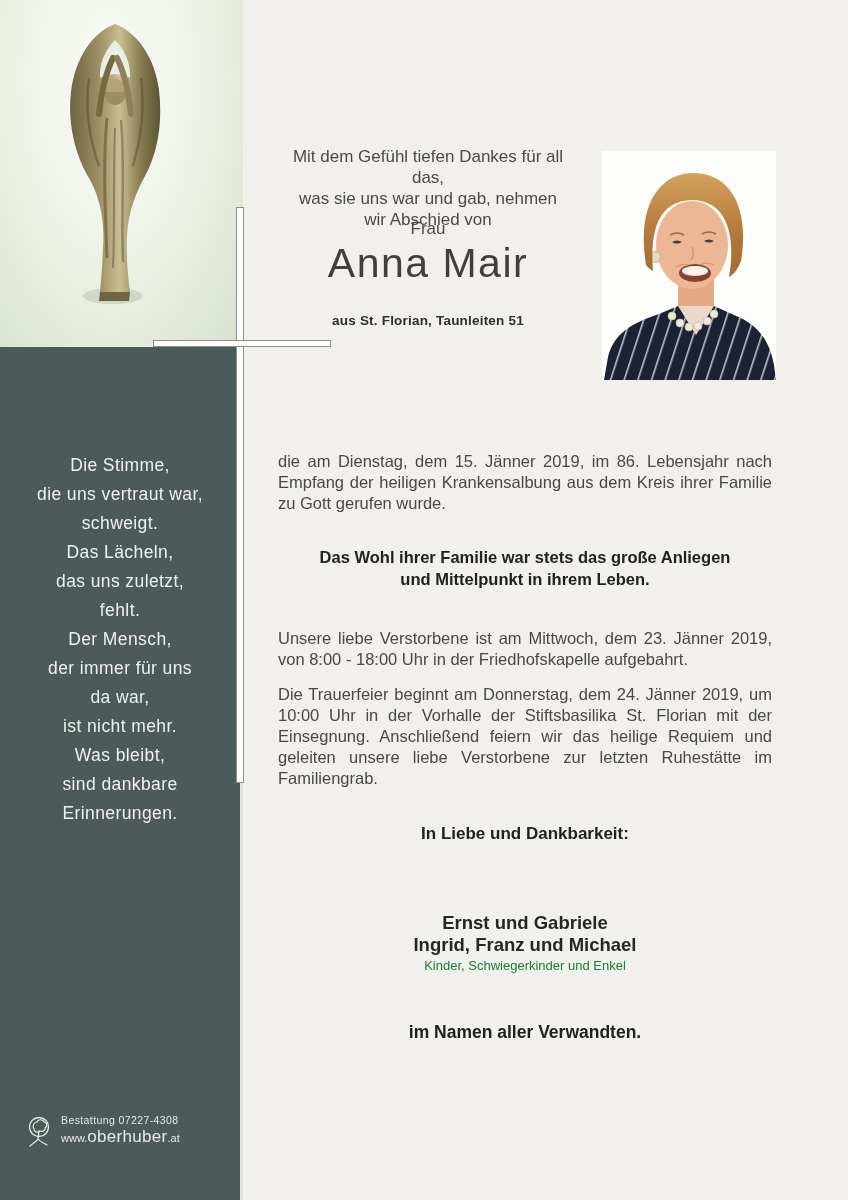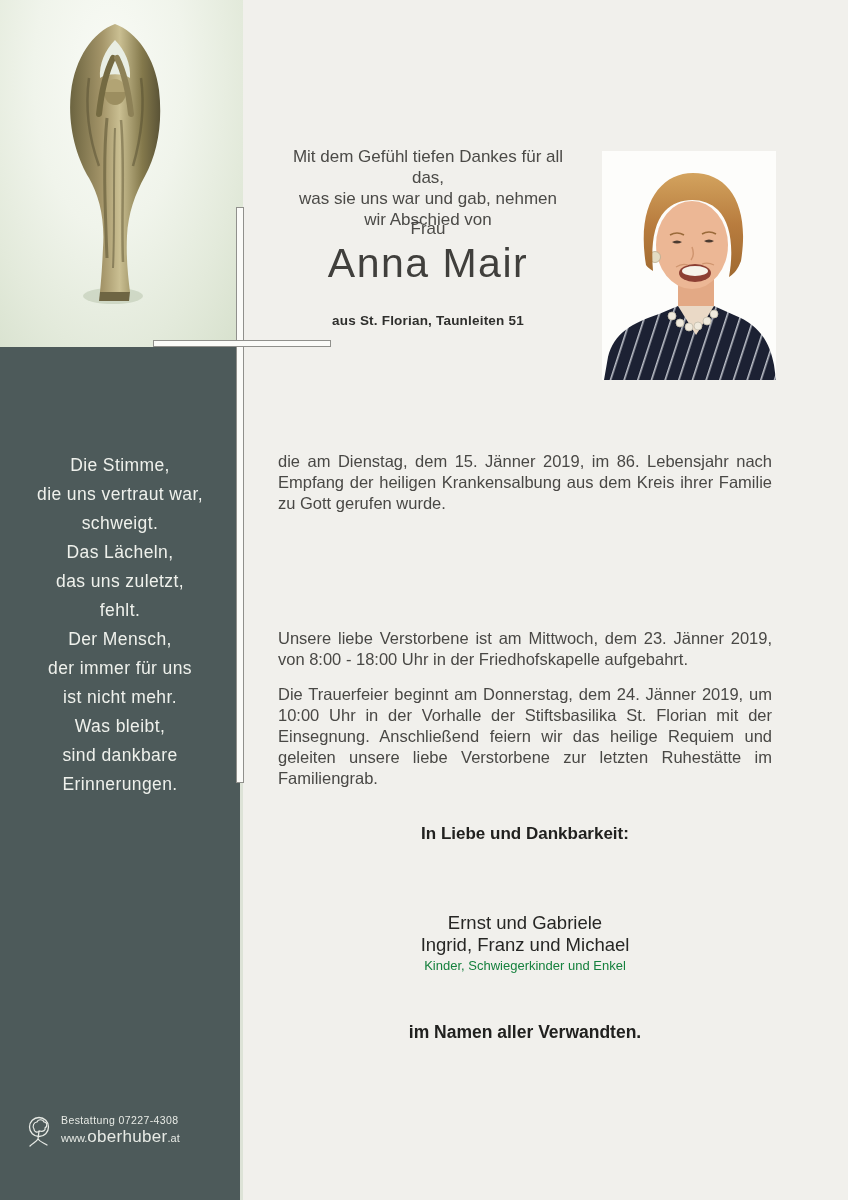--- a/index.html
+++ b/index.html
@@ -60,21 +60,21 @@
   .residence { top: 348px; font-size: 13px; line-height: 16px; color: #4b4a47; }
   .portrait { position: absolute; left: 359px; top: 151px; width: 174px; height: 229px; }
   .body-block { position: absolute; left: 35px; width: 494px; }
   .para { font-size: 16.5px; line-height: 21px; color: #494845; text-align: justify; }
   .p-death { top: 451px; }
   .motto { top: 546px; text-align: center; font-weight: 700; color: #21211f; font-size: 16.5px; line-height: 22px; }
   .p-aufbahrung { top: 628px; }
   .p-trauerfeier { top: 684px; }
   .closing { top: 824px; text-align: center; font-weight: 700; color: #21211f; font-size: 17px; }
   .names { top: 912px; text-align: center; }
-  .mourner-line { font-size: 18.5px; line-height: 21.5px; font-weight: 400; color: #262624; }
+  .mourner-line { font-size: 18.5px; line-height: 21.5px; font-weight: 700; color: #262624; }
   .relation { font-size: 13px; color: #15803d; margin-top: 3px; }
   .final { top: 1022px; text-align: center; font-weight: 700; color: #21211f; font-size: 17.5px; }
 </style>
 </head>
 <body>
 
 <div class="page">
 
   <div class="photo-box">
     <svg class="angel-svg" width="120" height="290" viewBox="0 0 120 290">
@@ -110,20 +110,21 @@
   <div class="sidebar">
     <div class="poem">
       <div class="poem-line">Die Stimme,</div>
       <div class="poem-line">die uns vertraut war,</div>
       <div class="poem-line">schweigt.</div>
       <div class="poem-line">Das Lächeln,</div>
       <div class="poem-line">das uns zuletzt,</div>
       <div class="poem-line">fehlt.</div>
       <div class="poem-line">Der Mensch,</div>
       <div class="poem-line">der immer für uns</div>
+      <div class="poem-line">da war,</div>
       <div class="poem-line">ist nicht mehr.</div>
       <div class="poem-line">Was bleibt,</div>
       <div class="poem-line">sind dankbare</div>
       <div class="poem-line">Erinnerungen.</div>
     </div>
     <div class="footer">
       <svg width="28" height="32" viewBox="0 0 28 32">
         <circle cx="13" cy="12" r="9.5" fill="none" stroke="#e7eae5" stroke-width="1.3"></circle>
         <path d="M8 14 C6 11 8 7 11 7 C12 4 17 4 18 7 C21 7 22 11 19 13 C20 15 17 17 14 16 C11 18 8 17 8 14 Z" fill="none" stroke="#e7eae5" stroke-width="1.2"></path>
         <path d="M13 16 L12 24 M12 24 C10 27 7 28 4 31 M12 24 C14 27 18 28 21 30" fill="none" stroke="#e7eae5" stroke-width="1.3" stroke-linecap="round"></path>
@@ -179,20 +180,24 @@
         <path d="M102 90 Q107 87 112 90 Q107 93 102 90 Z" fill="#4a3a30"></path>
         <path d="M90 96 Q93 104 89 109" stroke="#d09670" stroke-width="1.5" fill="none"></path>
         <ellipse cx="93" cy="122" rx="16" ry="9" fill="#8c3f33"></ellipse>
         <ellipse cx="93" cy="120" rx="13" ry="5" fill="#f6f3ea"></ellipse>
         <path d="M74 116 Q80 112 86 114 M112 114 Q106 111 100 113" stroke="#d09670" stroke-width="1.2" fill="none"></path>
       </svg>
     </div>
 
     <div class="body-block para p-death">die am Dienstag, dem 15. Jänner 2019, im 86. Lebensjahr nach Empfang der heiligen Krankensalbung aus dem Kreis ihrer Familie zu Gott gerufen wurde.</div>
 
+    <div class="body-block motto">
+      <div>Das Wohl ihrer Familie war stets das große Anliegen</div>
+      <div>und Mittelpunkt in ihrem Leben.</div>
+    </div>
 
     <div class="body-block para p-aufbahrung">Unsere liebe Verstorbene ist am Mittwoch, dem 23. Jänner 2019, von 8:00 - 18:00 Uhr in der Friedhofskapelle aufgebahrt.</div>
 
     <div class="body-block para p-trauerfeier">Die Trauerfeier beginnt am Donnerstag, dem 24. Jänner 2019, um 10:00 Uhr in der Vorhalle der Stiftsbasilika St. Florian mit der Einsegnung. Anschließend feiern wir das heilige Requiem und geleiten unsere liebe Verstorbene zur letzten Ruhestätte im Familiengrab.</div>
 
     <div class="body-block closing">In Liebe und Dankbarkeit:</div>
 
     <div class="body-block names">
       <div class="mourner-line">Ernst und Gabriele</div>
       <div class="mourner-line">Ingrid, Franz und Michael</div>

